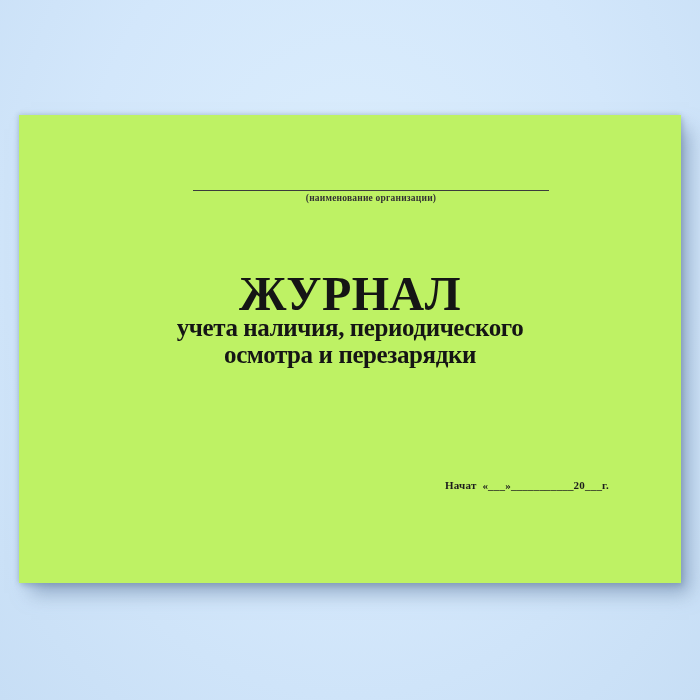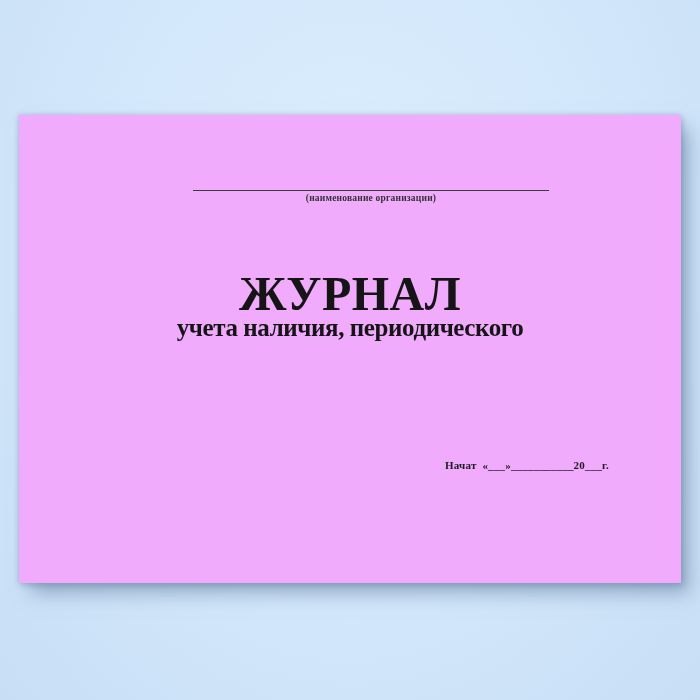--- a/index.html
+++ b/index.html
@@ -13,21 +13,21 @@
     font-family: "Liberation Serif", "DejaVu Serif", serif;
     background: radial-gradient(ellipse at 50% 35%, #dceefd 0%, #d3e7fb 55%, #c7def5 100%);
     position: relative;
   }
   .paper {
     position: absolute;
     left: 19px;
     top: 115px;
     width: 662px;
     height: 468px;
-    background: #f0abfc;
+    background: #bef264;
     box-shadow:
       10px 12px 18px -2px rgba(96, 124, 158, 0.55),
       2px 3px 6px rgba(96, 124, 158, 0.35),
       -1px -1px 4px rgba(110, 135, 165, 0.25);
   }
   .org-block {
     position: absolute;
     top: 75px;
     left: 174px;
     width: 356px;
@@ -68,21 +68,21 @@
     color: #151515;
   }
   .journal-subtitle .sub-line {
     font-size: 25px;
     font-weight: bold;
     line-height: 26.5px;
     letter-spacing: -0.4px;
   }
   .date-block {
     position: absolute;
-    top: 340px;
+    top: 360px;
     right: 72px;
     text-align: right;
     color: #1c1c1c;
   }
   .date-line {
     font-size: 11px;
     font-weight: bold;
     line-height: 21px;
     white-space: pre;
     letter-spacing: 0.2px;
@@ -97,19 +97,20 @@
     <div class="org-underline"></div>
     <div class="org-label">(наименование организации)</div>
   </div>
 
   <div class="title-block">
     <h1 class="journal-title">ЖУРНАЛ</h1>
   </div>
 
   <div class="journal-subtitle">
     <div class="sub-line">учета наличия, периодического</div>
+    <div class="sub-line">осмотра и перезарядки</div>
   </div>
 
   <div class="date-block">
     <div class="date-line">Начат  «___»___________20___г.</div>
   </div>
 
 </div>
 
 </body></html>

